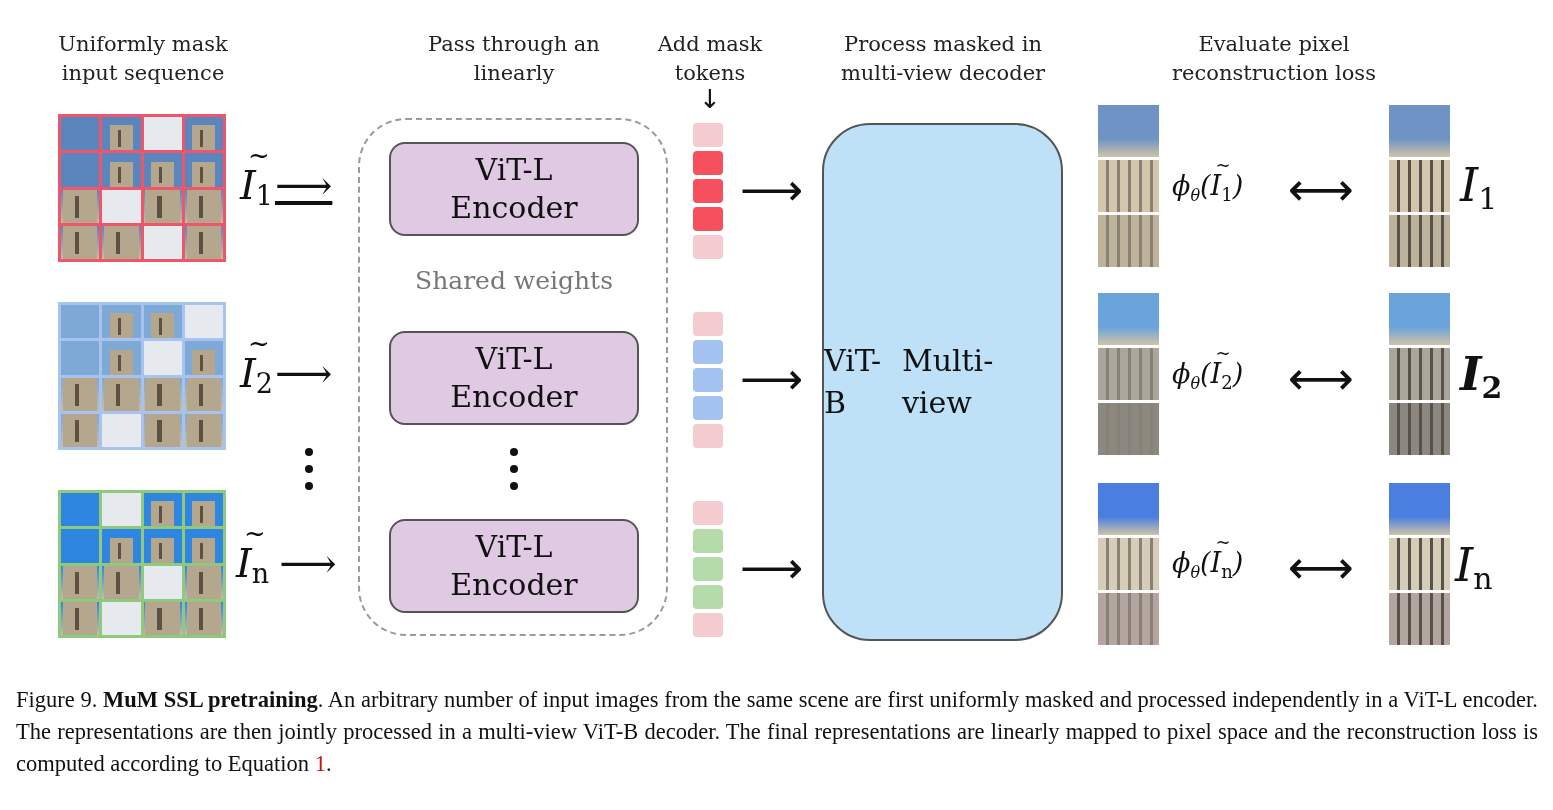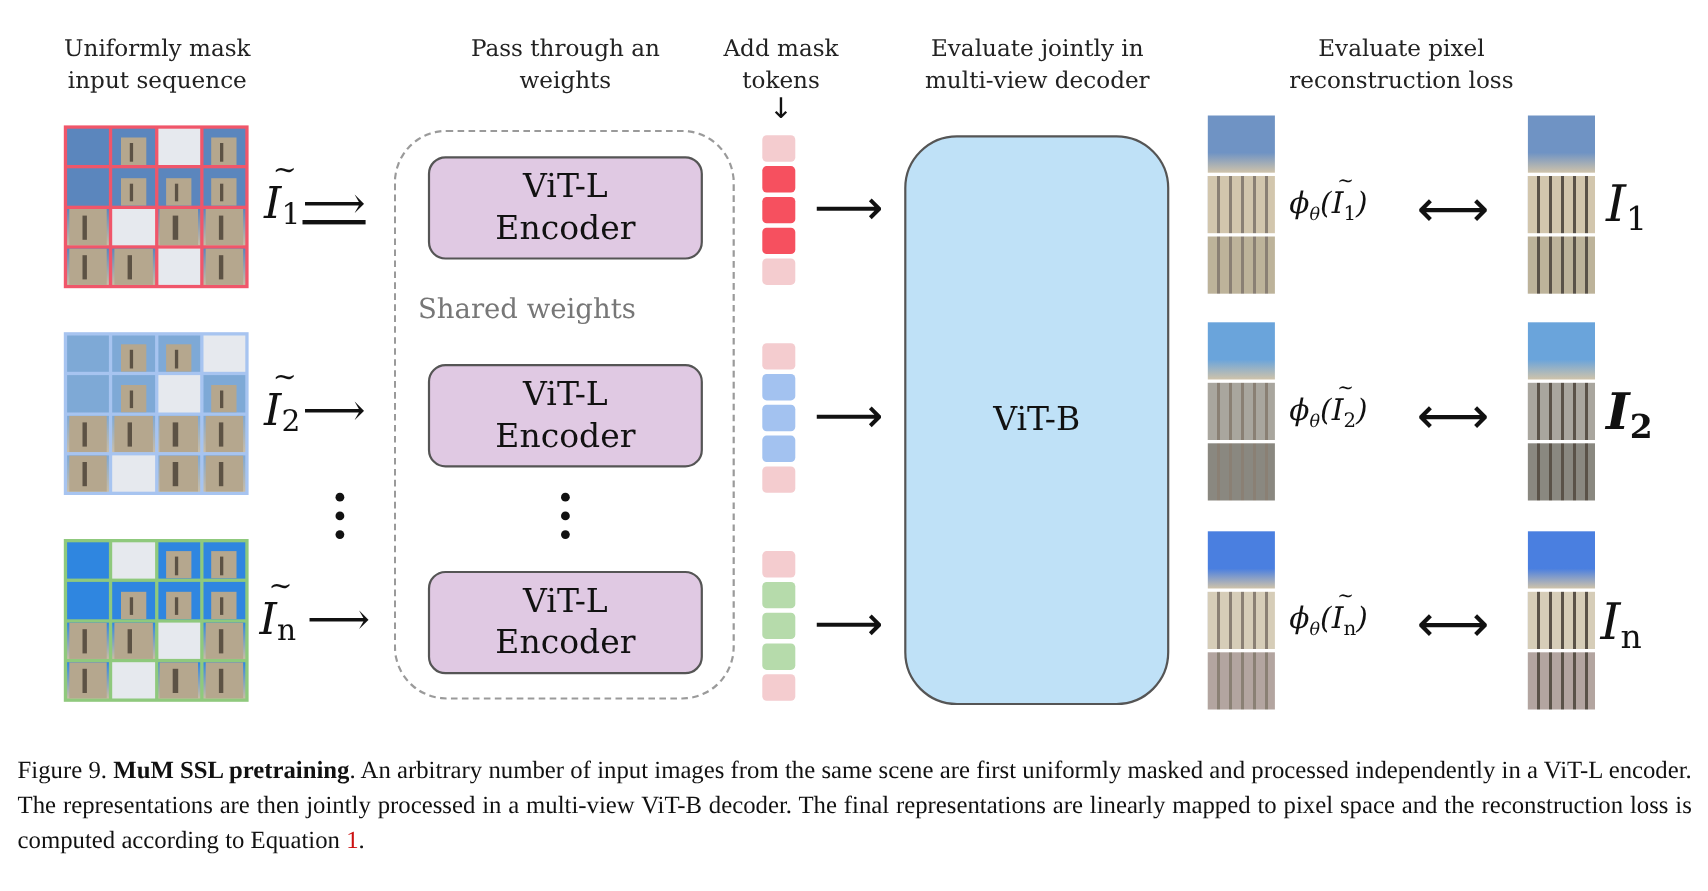--- a/index.html
+++ b/index.html
@@ -28,21 +28,21 @@
 
   .vdots { position:absolute; width:10px; }
   .vdots span { display:block; width:8px; height:8px; border-radius:50%; background:#111; margin:0 auto 9px; }
 
   
   .shared-box { position:absolute; left:358px; top:118px; width:310px; height:518px;
                 border:2px dashed #9a9a9a; border-radius:48px; box-sizing:border-box; }
   .encoder { position:absolute; width:250px; height:94px; background:#e0c9e3; border:2px solid #555;
              border-radius:16px; box-sizing:border-box; display:flex; flex-direction:column;
              align-items:center; justify-content:center; font-size:30px; line-height:38px; color:#111; }
-  .shared-label { position:absolute; left:380px; top:266px; width:268px; 
+  .shared-label { position:absolute; left:380px; top:266px; width:268px; text-align:center;
                   font-size:25px; color:#777; }
 
   
   .tokens { position:absolute; width:30px; }
   .tokens .tok { width:30px; height:24px; border-radius:4px; margin-bottom:4px; }
 
   .decoder { position:absolute; left:822px; top:123px; width:241px; height:518px; background:#bfe1f7;
              border:2px solid #555; border-radius:48px; box-sizing:border-box; display:flex;
              flex-direction:row; align-items:center; justify-content:center;
              font-size:30px; line-height:42px; color:#111; }
@@ -64,24 +64,24 @@
              font-size:22.5px; line-height:32px; color:#111; text-align:justify; }
   .caption b { font-weight:bold; }
   .caption .ref { color:#cc1010; }
 </style>
 </head>
 <body>
 
 <div class="stage-label" style="left:30px;top:30px;width:226px;">Uniformly mask
 input sequence</div>
 <div class="stage-label" style="left:400px;top:30px;width:228px;">Pass through an
-weights</div>
+linearly</div>
 <div class="stage-label" style="left:640px;top:30px;width:140px;">Add mask
 tokens</div>
-<div class="stage-label" style="left:823px;top:30px;width:240px;">Evaluate jointly in
+<div class="stage-label" style="left:823px;top:30px;width:240px;">Process masked in
 multi-view decoder</div>
 <div class="stage-label" style="left:1150px;top:30px;width:248px;">Evaluate pixel
 reconstruction loss</div>
 <div class="abs" style="left:699px;top:84px;font-size:26px;font-family:'DejaVu Sans',sans-serif;">↓</div>
 
 <div class="grid" style="left: 58px; top: 114px; background: rgb(240, 86, 106);">
     <div class="cell" style="background: linear-gradient(rgb(91, 134, 189) 0%, rgb(91, 134, 189) 100%);"></div>
     <div class="cell" style="background: linear-gradient(rgb(91, 134, 189) 0%, rgb(91, 134, 189) 100%);">
       <div class="bld"></div>
     </div>
@@ -257,20 +257,21 @@
     <div class="tok" style="background: rgb(182, 219, 171);"></div>
     <div class="tok" style="background: rgb(244, 204, 207);"></div>
   </div>
 
 <div class="arrow-r" style="left:740px;top:168px;">⟶</div>
 <div class="arrow-r" style="left:740px;top:357px;">⟶</div>
 <div class="arrow-r" style="left:740px;top:546px;">⟶</div>
 
 <div class="decoder">
   <span>ViT-B</span>
+  <span>Multi-view</span>
 </div>
 
 <div class="strip" style="left:1098px;top:105px;">
     <div class="p" style="background: linear-gradient(rgb(111, 147, 196) 0%, rgb(111, 147, 196) 65%, rgb(207, 195, 170) 100%); filter: blur(0.6px);"></div>
     <div class="p" style="background: repeating-linear-gradient(90deg, rgb(210, 198, 173) 0px, rgb(210, 198, 173) 8px, rgb(138, 128, 116) 8px, rgb(138, 128, 116) 11px); filter: blur(0.6px);"></div>
     <div class="p" style="background: repeating-linear-gradient(90deg, rgb(189, 179, 154) 0px, rgb(189, 179, 154) 8px, rgb(138, 128, 116) 8px, rgb(138, 128, 116) 11px); filter: blur(0.6px);"></div>
   </div>
 <div class="strip" style="left:1389px;top:105px;">
     <div class="p" style="background: linear-gradient(rgb(111, 147, 196) 0%, rgb(111, 147, 196) 65%, rgb(207, 195, 170) 100%);"></div>
     <div class="p" style="background: repeating-linear-gradient(90deg, rgb(210, 198, 173) 0px, rgb(210, 198, 173) 8px, rgb(90, 82, 72) 8px, rgb(90, 82, 72) 11px);"></div>

